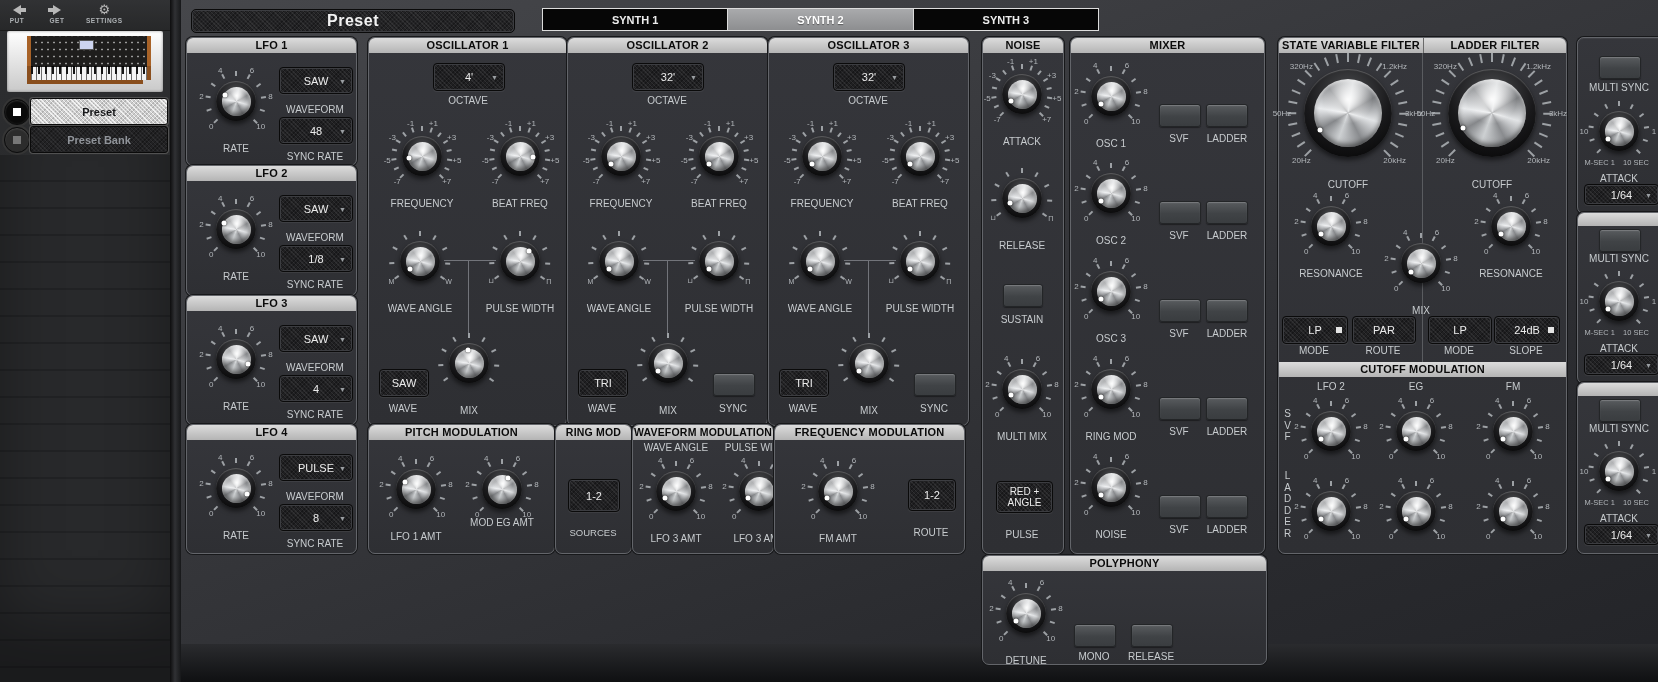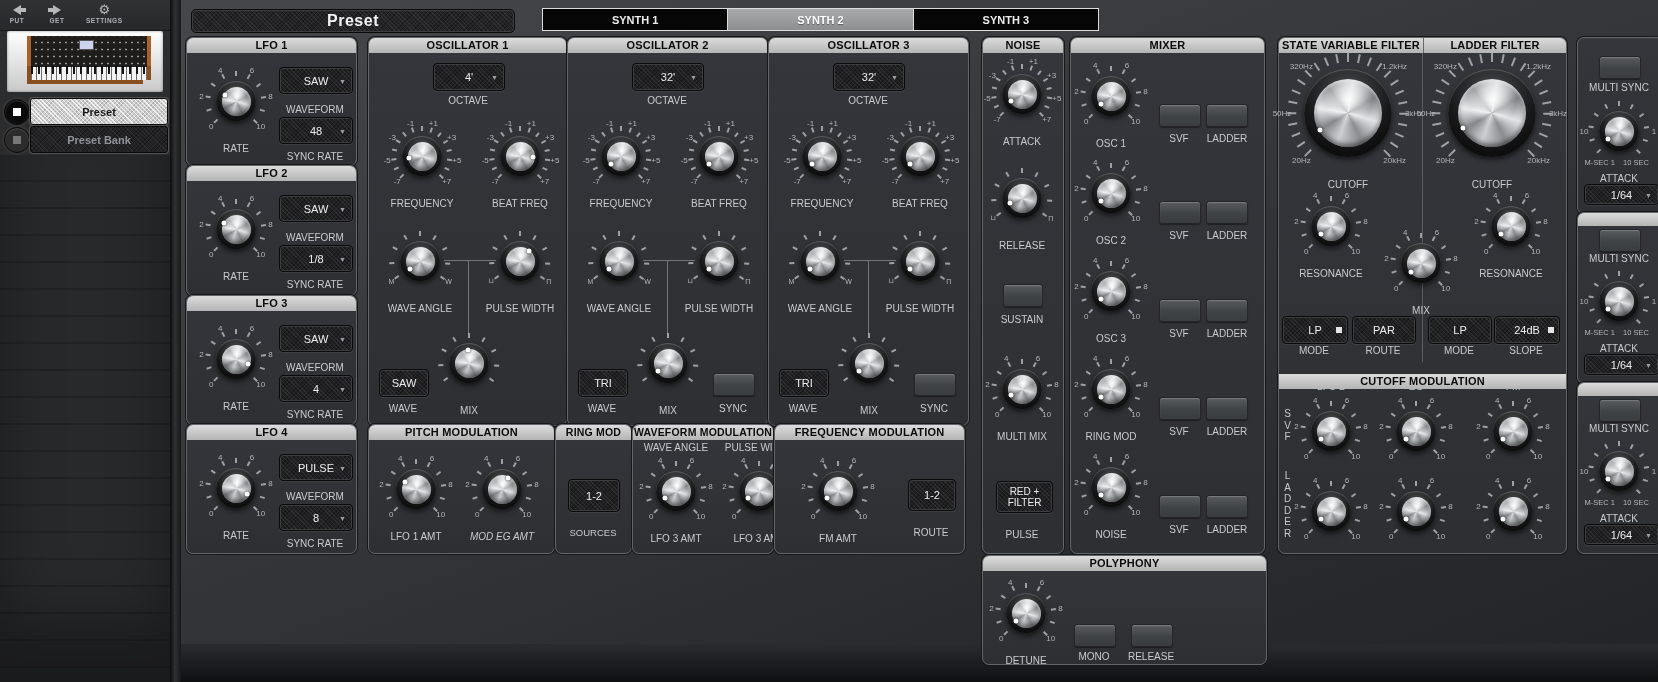--- a/index.html
+++ b/index.html
@@ -685,21 +685,21 @@
       <i class="tick" style="height: 5px; left: 43px; top: 43px; margin-left: -0.75px; margin-top: -2.5px; transform: rotate(135deg) translateY(-28px);"></i>
       <b class="tlab" style="left: 18.2513px; top: 67.7487px;">0</b>
       <b class="tlab" style="left: 8.43091px; top: 37.5248px;">2</b>
       <b class="tlab" style="left: 27.1103px; top: 11.8148px;">4</b>
       <b class="tlab" style="left: 58.8897px; top: 11.8148px;">6</b>
       <b class="tlab" style="left: 77.5691px; top: 37.5248px;">8</b>
       <b class="tlab" style="left: 67.7487px; top: 67.7487px;">10</b>
       <div class="bezel" style="height: 40px; width: 40px; top: 23px; left: 23px;"></div>
       <div class="disc" style="height: 29px; width: 29px; top: 28.5px; left: 28.5px;"></div>
       <div class="dot" style="left: 49.1031px; top: 31.5217px;"></div>
-      <div class="klab" style="top: 85px; font-style: italic;">MOD EG AMT</div>
+      <div class="klab" style="top: 71px;">MOD EG AMT</div>
     </div>
 </div>
 <div class="section" style="left:555px;top:424px;width:75px;height:128px">
   <div class="sec-head small">RING MOD</div>
   <div class="dbtn" style="left:12px;top:54px;width:50px;height:31px">1-2</div>
   <div class="lbl" style="left:37px;top:102px;font-size:9.5px">SOURCES</div>
 </div>
 <div class="section" style="left:632px;top:424px;width:140px;height:128px">
   <div class="sec-head small">WAVEFORM MODULATION</div>
   <div class="lbl" style="left:43px;top:17px">WAVE ANGLE</div>
@@ -846,21 +846,21 @@
       <b class="tlab" style="left: 8.43091px; top: 37.5248px;">2</b>
       <b class="tlab" style="left: 27.1103px; top: 11.8148px;">4</b>
       <b class="tlab" style="left: 58.8897px; top: 11.8148px;">6</b>
       <b class="tlab" style="left: 77.5691px; top: 37.5248px;">8</b>
       <b class="tlab" style="left: 67.7487px; top: 67.7487px;">10</b>
       <div class="bezel" style="height: 40px; width: 40px; top: 23px; left: 23px;"></div>
       <div class="disc" style="height: 29px; width: 29px; top: 28.5px; left: 28.5px;"></div>
       <div class="dot" style="left: 31.6299px; top: 49.3025px;"></div>
       <div class="klab" style="top: 85px;">MULTI MIX</div>
     </div>
-  <div class="dbtn twoline" style="left:13px;top:443px;width:53px;height:28px">RED + FILTER</div>
+  <div class="dbtn twoline" style="left:13px;top:443px;width:53px;height:28px">RED + ANGLE</div>
   <div class="lbl" style="left:39px;top:491px">PULSE</div>
 </div>
 
 <div class="section" style="left:1070px;top:37px;width:193px;height:515px">
   <div class="sec-head">MIXER</div>
   <div class="ctl knob" style="left: -3px; top: 15px; height: 86px; width: 86px;">
       <i class="tick" style="height: 5px; left: 43px; top: 43px; margin-left: -0.75px; margin-top: -2.5px; transform: rotate(-135deg) translateY(-28px);"></i>
       <i class="tick" style="height: 5px; left: 43px; top: 43px; margin-left: -0.75px; margin-top: -2.5px; transform: rotate(-108deg) translateY(-28px);"></i>
       <i class="tick" style="height: 5px; left: 43px; top: 43px; margin-left: -0.75px; margin-top: -2.5px; transform: rotate(-81deg) translateY(-28px);"></i>
       <i class="tick" style="height: 5px; left: 43px; top: 43px; margin-left: -0.75px; margin-top: -2.5px; transform: rotate(-54deg) translateY(-28px);"></i>
@@ -1146,21 +1146,21 @@
       <div class="klab" style="top: 85px;">MIX</div>
     </div>
   <div class="dbtn has-sq" style="left:3px;top:278px;width:64px;height:26px">LP</div>
   <div class="dbtn" style="left:73px;top:278px;width:62px;height:26px">PAR</div>
   <div class="dbtn" style="left:149px;top:278px;width:62px;height:26px">LP</div>
   <div class="dbtn has-sq" style="left:215px;top:278px;width:64px;height:26px">24dB</div>
   <div class="lbl" style="left:35px;top:307px">MODE</div>
   <div class="lbl" style="left:104px;top:307px">ROUTE</div>
   <div class="lbl" style="left:180px;top:307px">MODE</div>
   <div class="lbl" style="left:247px;top:307px">SLOPE</div>
-  <div class="sec-head mid" style="position:absolute;left:0;top:336px;width:100%">CUTOFF MODULATION</div>
+  <div class="sec-head mid" style="position:absolute;left:0;top:324px;width:100%">CUTOFF MODULATION</div>
   <div class="lbl" style="left:52px;top:343px">LFO 2</div>
   <div class="lbl" style="left:137px;top:343px">EG</div>
   <div class="lbl" style="left:234px;top:343px">FM</div>
   <div class="vtext" style="left:4px;top:370px">SVF</div>
   <div class="vtext" style="left:4px;top:432px">LADDER</div>
   <div class="ctl knob" style="left: 9px; top: 350px; height: 86px; width: 86px;">
       <i class="tick" style="height: 5px; left: 43px; top: 43px; margin-left: -0.75px; margin-top: -2.5px; transform: rotate(-135deg) translateY(-28px);"></i>
       <i class="tick" style="height: 5px; left: 43px; top: 43px; margin-left: -0.75px; margin-top: -2.5px; transform: rotate(-108deg) translateY(-28px);"></i>
       <i class="tick" style="height: 5px; left: 43px; top: 43px; margin-left: -0.75px; margin-top: -2.5px; transform: rotate(-81deg) translateY(-28px);"></i>
       <i class="tick" style="height: 5px; left: 43px; top: 43px; margin-left: -0.75px; margin-top: -2.5px; transform: rotate(-54deg) translateY(-28px);"></i>

